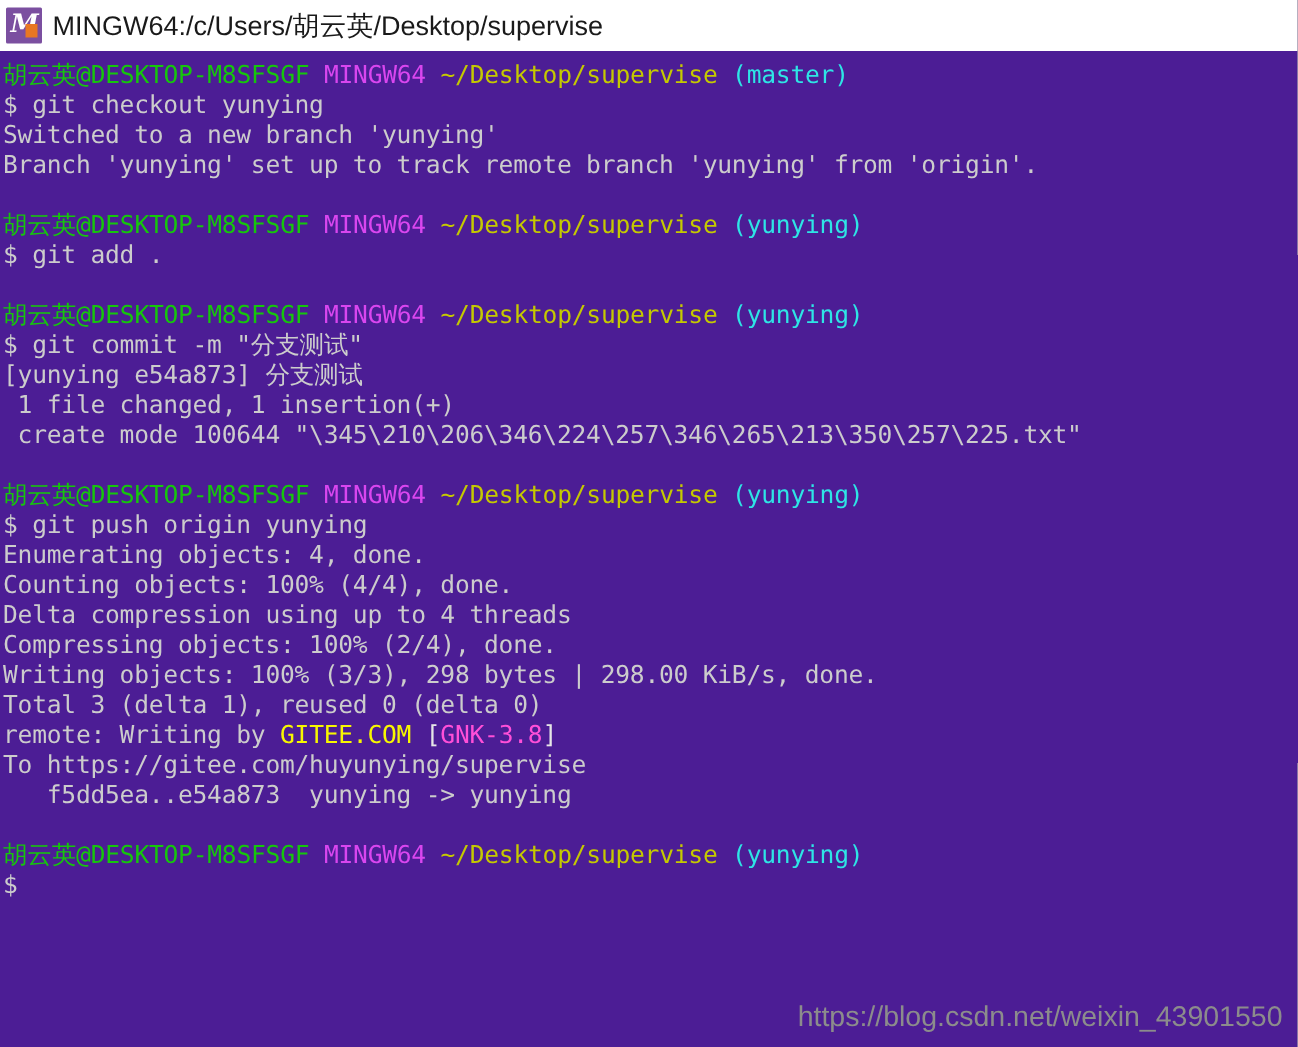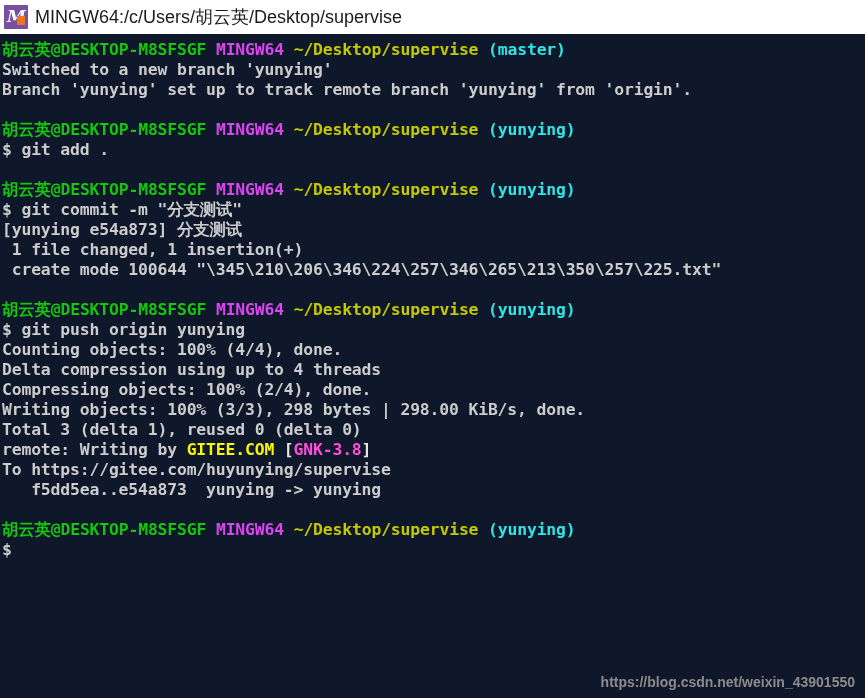--- a/index.html
+++ b/index.html
@@ -69,26 +69,25 @@
     font-family: "Liberation Sans", "DejaVu Sans", sans-serif;
     font-size: 18px;
     color: #1a1a1a;
     white-space: nowrap;
     line-height: 34px;
   }
 
   
   .terminal {
     flex: 1 1 auto;
-    background: #0f172a;
+    background: #4c1d95;
     position: relative;
     padding: 6px 0 0 2px;
     box-sizing: border-box;
     overflow: hidden;
-    font-weight: bold;
   }
   .term-line {
     font-family: "DejaVu Sans Mono", "Liberation Mono", monospace;
     font-size: 16.4px;
     line-height: 20px;
     height: 20px;
     white-space: pre;
     color: #cccccc;
     letter-spacing: -0.15px;
   }
@@ -111,21 +110,21 @@
     vertical-align: -3px;
     background: transparent;
   }
 
   
   .watermark {
     position: absolute;
     right: 10px;
     bottom: 8px;
     font-family: "Liberation Sans", "DejaVu Sans", sans-serif;
-    font-size: 14px;
+    font-size: 19px;
     color: #8c8c8c;
     white-space: nowrap;
     margin-top: 44px;
   }
 </style>
 </head>
 <body>
 
 <div class="window">
 
@@ -133,37 +132,39 @@
     <div class="titlebar-icon">
       <div class="m-glyph">M</div>
       <div class="o-square"></div>
     </div>
     <div class="titlebar-title">MINGW64:/c/Users/胡云英/Desktop/supervise</div>
   </div>
 
   <div class="terminal">
 
     <div class="term-line"><span class="c-green">胡云英@DESKTOP-M8SFSGF</span><span class="c-default"> </span><span class="c-magenta">MINGW64</span><span class="c-default"> </span><span class="c-yellow">~/Desktop/supervise</span><span class="c-default"> </span><span class="c-cyan">(master)</span></div>
+    <div class="term-line">$ git checkout yunying</div>
     <div class="term-line">Switched to a new branch 'yunying'</div>
     <div class="term-line">Branch 'yunying' set up to track remote branch 'yunying' from 'origin'.</div>
     <div class="term-line blank"> </div>
 
     <div class="term-line"><span class="c-green">胡云英@DESKTOP-M8SFSGF</span><span class="c-default"> </span><span class="c-magenta">MINGW64</span><span class="c-default"> </span><span class="c-yellow">~/Desktop/supervise</span><span class="c-default"> </span><span class="c-cyan">(yunying)</span></div>
     <div class="term-line">$ git add .</div>
     <div class="term-line blank"> </div>
 
     <div class="term-line"><span class="c-green">胡云英@DESKTOP-M8SFSGF</span><span class="c-default"> </span><span class="c-magenta">MINGW64</span><span class="c-default"> </span><span class="c-yellow">~/Desktop/supervise</span><span class="c-default"> </span><span class="c-cyan">(yunying)</span></div>
     <div class="term-line">$ git commit -m "分支测试"</div>
     <div class="term-line">[yunying e54a873] 分支测试</div>
     <div class="term-line"> 1 file changed, 1 insertion(+)</div>
     <div class="term-line"> create mode 100644 "\345\210\206\346\224\257\346\265\213\350\257\225.txt"</div>
     <div class="term-line blank"> </div>
 
     <div class="term-line"><span class="c-green">胡云英@DESKTOP-M8SFSGF</span><span class="c-default"> </span><span class="c-magenta">MINGW64</span><span class="c-default"> </span><span class="c-yellow">~/Desktop/supervise</span><span class="c-default"> </span><span class="c-cyan">(yunying)</span></div>
     <div class="term-line">$ git push origin yunying</div>
+    <div class="term-line">Enumerating objects: 4, done.</div>
     <div class="term-line">Counting objects: 100% (4/4), done.</div>
     <div class="term-line">Delta compression using up to 4 threads</div>
     <div class="term-line">Compressing objects: 100% (2/4), done.</div>
     <div class="term-line">Writing objects: 100% (3/3), 298 bytes | 298.00 KiB/s, done.</div>
     <div class="term-line">Total 3 (delta 1), reused 0 (delta 0)</div>
     <div class="term-line"><span class="c-default">remote: Writing by </span><span class="c-yellow-bright">GITEE.COM</span><span class="c-white"> [</span><span class="c-pink">GNK-3.8</span><span class="c-white">]</span></div>
     <div class="term-line">To https://gitee.com/huyunying/supervise</div>
     <div class="term-line">   f5dd5ea..e54a873  yunying -&gt; yunying</div>
     <div class="term-line blank"> </div>
 

